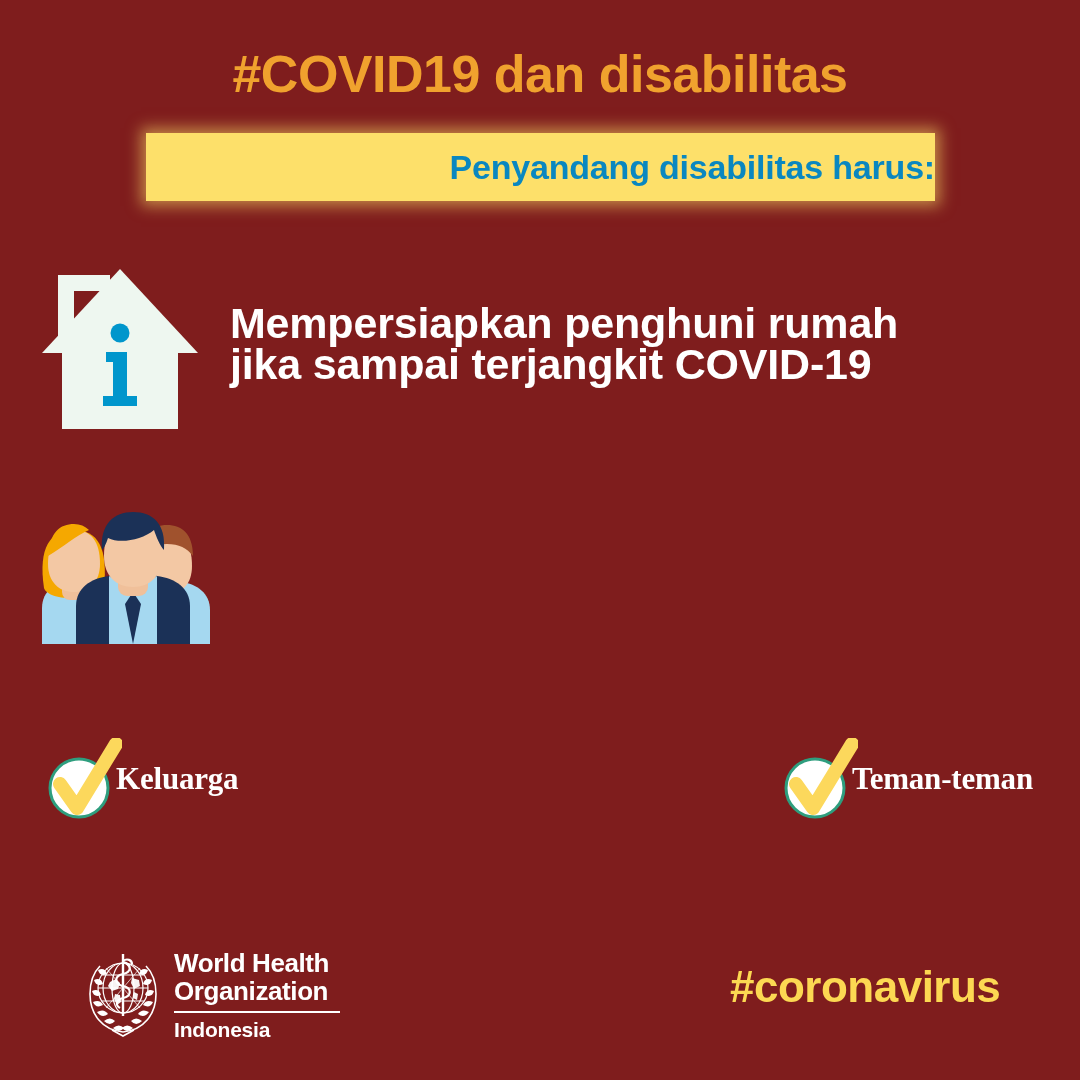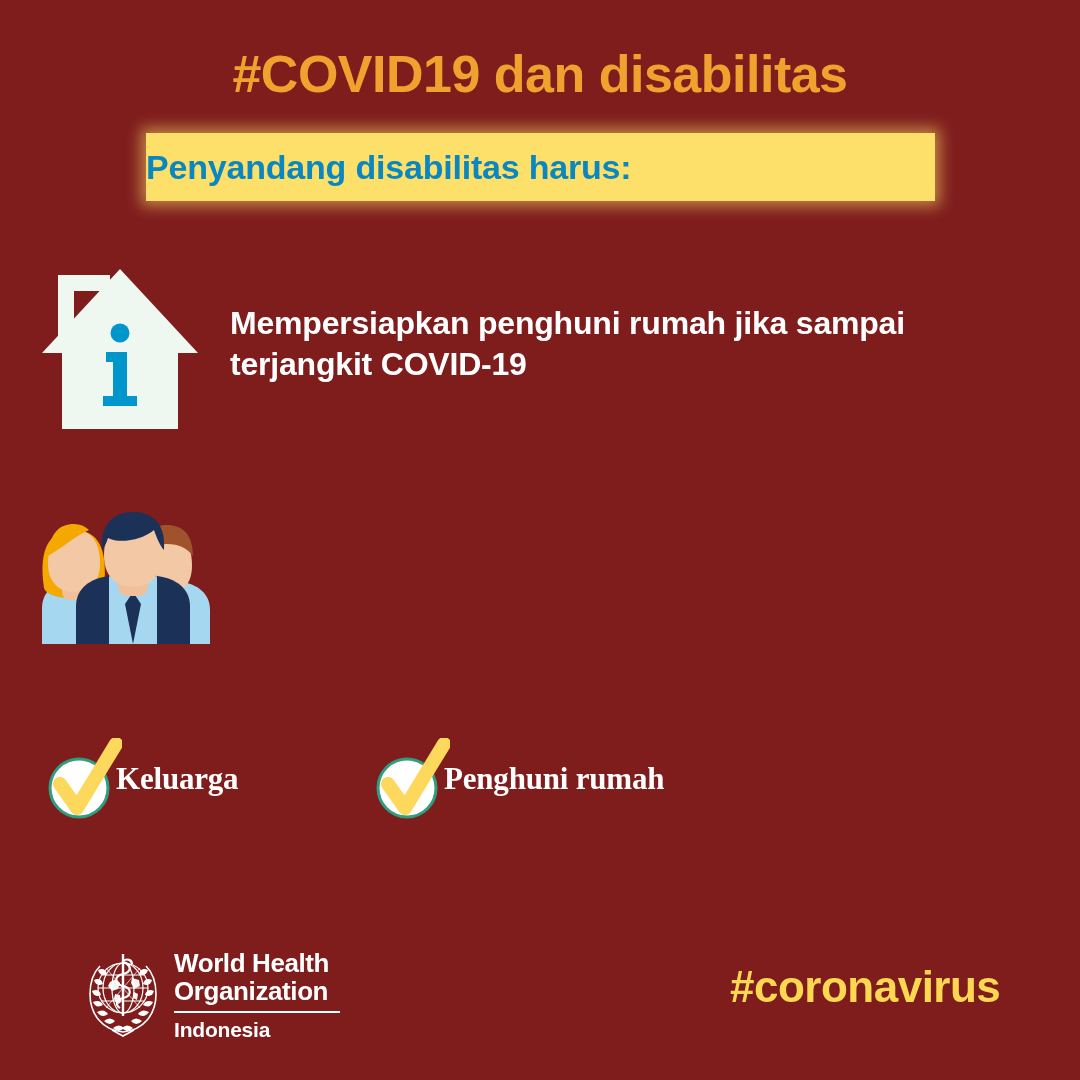--- a/index.html
+++ b/index.html
@@ -35,38 +35,38 @@
   #banner {
     position: absolute;
     left: 146px;
     top: 133px;
     width: 789px;
     height: 68px;
     background: #fde06a;
     box-shadow: 0 0 14px 5px rgba(253, 224, 106, 0.55);
     display: flex;
     align-items: center;
-    justify-content: flex-start;
+    justify-content: flex-end;
   }
   #banner-text {
     font-size: 34px;
     font-weight: bold;
     color: #0a87c0;
     white-space: nowrap;
     letter-spacing: -0.2px;
   }
 
   
   .row {
     position: absolute;
   }
   .row-text {
     position: absolute;
     color: #ffffff;
-    font-size: 32px;
+    font-size: 43px;
     font-weight: bold;
     line-height: 41px;
     letter-spacing: -0.2px;
   }
 
   
   #row1 { left: 0; top: 255px; width: 1080px; height: 190px; }
   #house-icon { position: absolute; left: 40px; top: 6px; }
   #row1-text { left: 230px; top: 48px; width: 740px; }
 
@@ -219,30 +219,30 @@
     <div class="check-item" id="check-0">
       <span class="check-mark">
         <svg width="76" height="82" viewBox="0 0 76 82" aria-hidden="true">
           <circle cx="33" cy="50" r="29" fill="#ffffff" stroke="#2e9e7e" stroke-width="3"></circle>
           <path d="M14 46 L31 70 L70 6" fill="none" stroke="#fcd85c" stroke-width="14" stroke-linecap="round" stroke-linejoin="round"></path>
         </svg>
       </span>
       <span class="check-label">Keluarga</span>
     </div>
 
-    <div class="check-item" id="check-1">
+
+    <div class="check-item" id="check-2">
       <span class="check-mark">
         <svg width="76" height="82" viewBox="0 0 76 82" aria-hidden="true">
           <circle cx="33" cy="50" r="29" fill="#ffffff" stroke="#2e9e7e" stroke-width="3"></circle>
           <path d="M14 46 L31 70 L70 6" fill="none" stroke="#fcd85c" stroke-width="14" stroke-linecap="round" stroke-linejoin="round"></path>
         </svg>
       </span>
-      <span class="check-label">Penghuni rumah</span>
-    </div>
-
+      <span class="check-label">Teman-teman</span>
+    </div>
 
   </div>
 
   <div id="who-logo">
     <div id="who-emblem">
       <svg width="82" height="96" viewBox="0 0 82 96" aria-hidden="true">
         <g stroke="#ffffff" fill="none" stroke-width="1.2">
 
           <circle cx="41" cy="44" r="25"></circle>
           <ellipse cx="41" cy="44" rx="11" ry="25"></ellipse>

